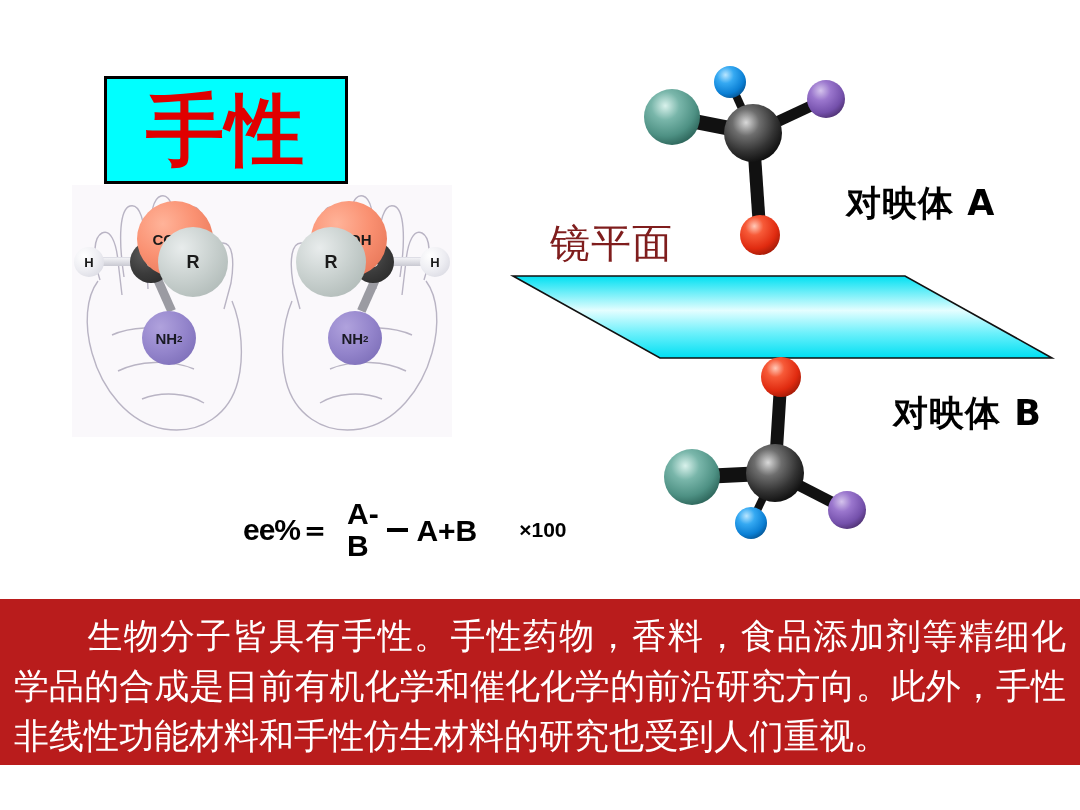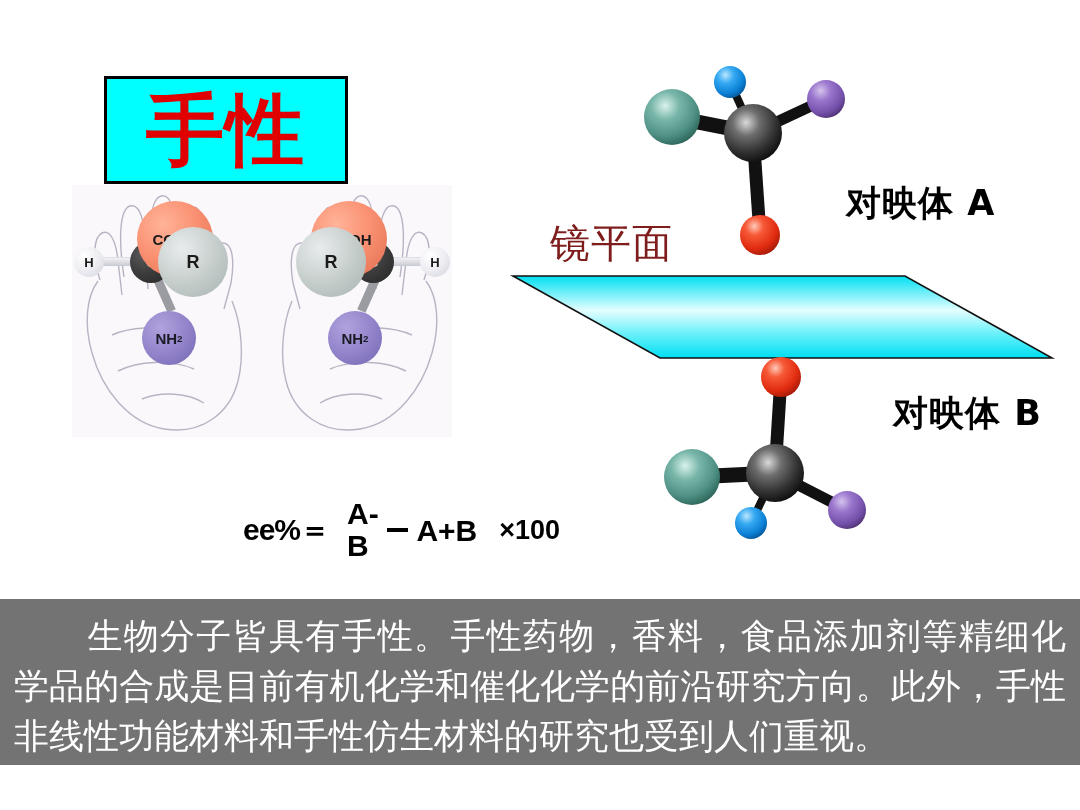--- a/index.html
+++ b/index.html
@@ -123,21 +123,21 @@
     margin: 0 10px;
     line-height: 1.05;
   }
   #ee-numerator { padding: 0 8px 1px; }
   #ee-bar {
     width: 100%;
     height: 4px;
     background: #000;
   }
   #ee-denominator { padding: 1px 8px 0; }
-  #ee-times { margin-left: 4px; font-size: 27px; }
+  #ee-times { margin-left: 24px; font-size: 21px; }
 
   
   #mirror-plane-label {
     position: absolute;
     left: 550px;
     top: 216px;
     font-size: 40px;
     font-weight: normal;
     color: #7f1d1d;
     font-family: "DejaVu Sans", "Liberation Sans", sans-serif;
@@ -168,21 +168,21 @@
   #label-enantiomer-a { left: 846px; top: 180px; }
   #label-enantiomer-b { left: 893px; top: 390px; }
 
   
   #bottom-banner {
     position: absolute;
     left: 0;
     top: 599px;
     width: 1080px;
     height: 166px;
-    background: #737373;
+    background: #b91c1c;
     box-sizing: border-box;
     padding: 12px 14px 0 14px;
   }
   #banner-text {
     color: #ffffff;
     font-size: 35px;
     line-height: 50px;
     text-indent: 2.1em;
     font-family: "DejaVu Sans", "Liberation Sans", sans-serif;
     letter-spacing: 0px;

